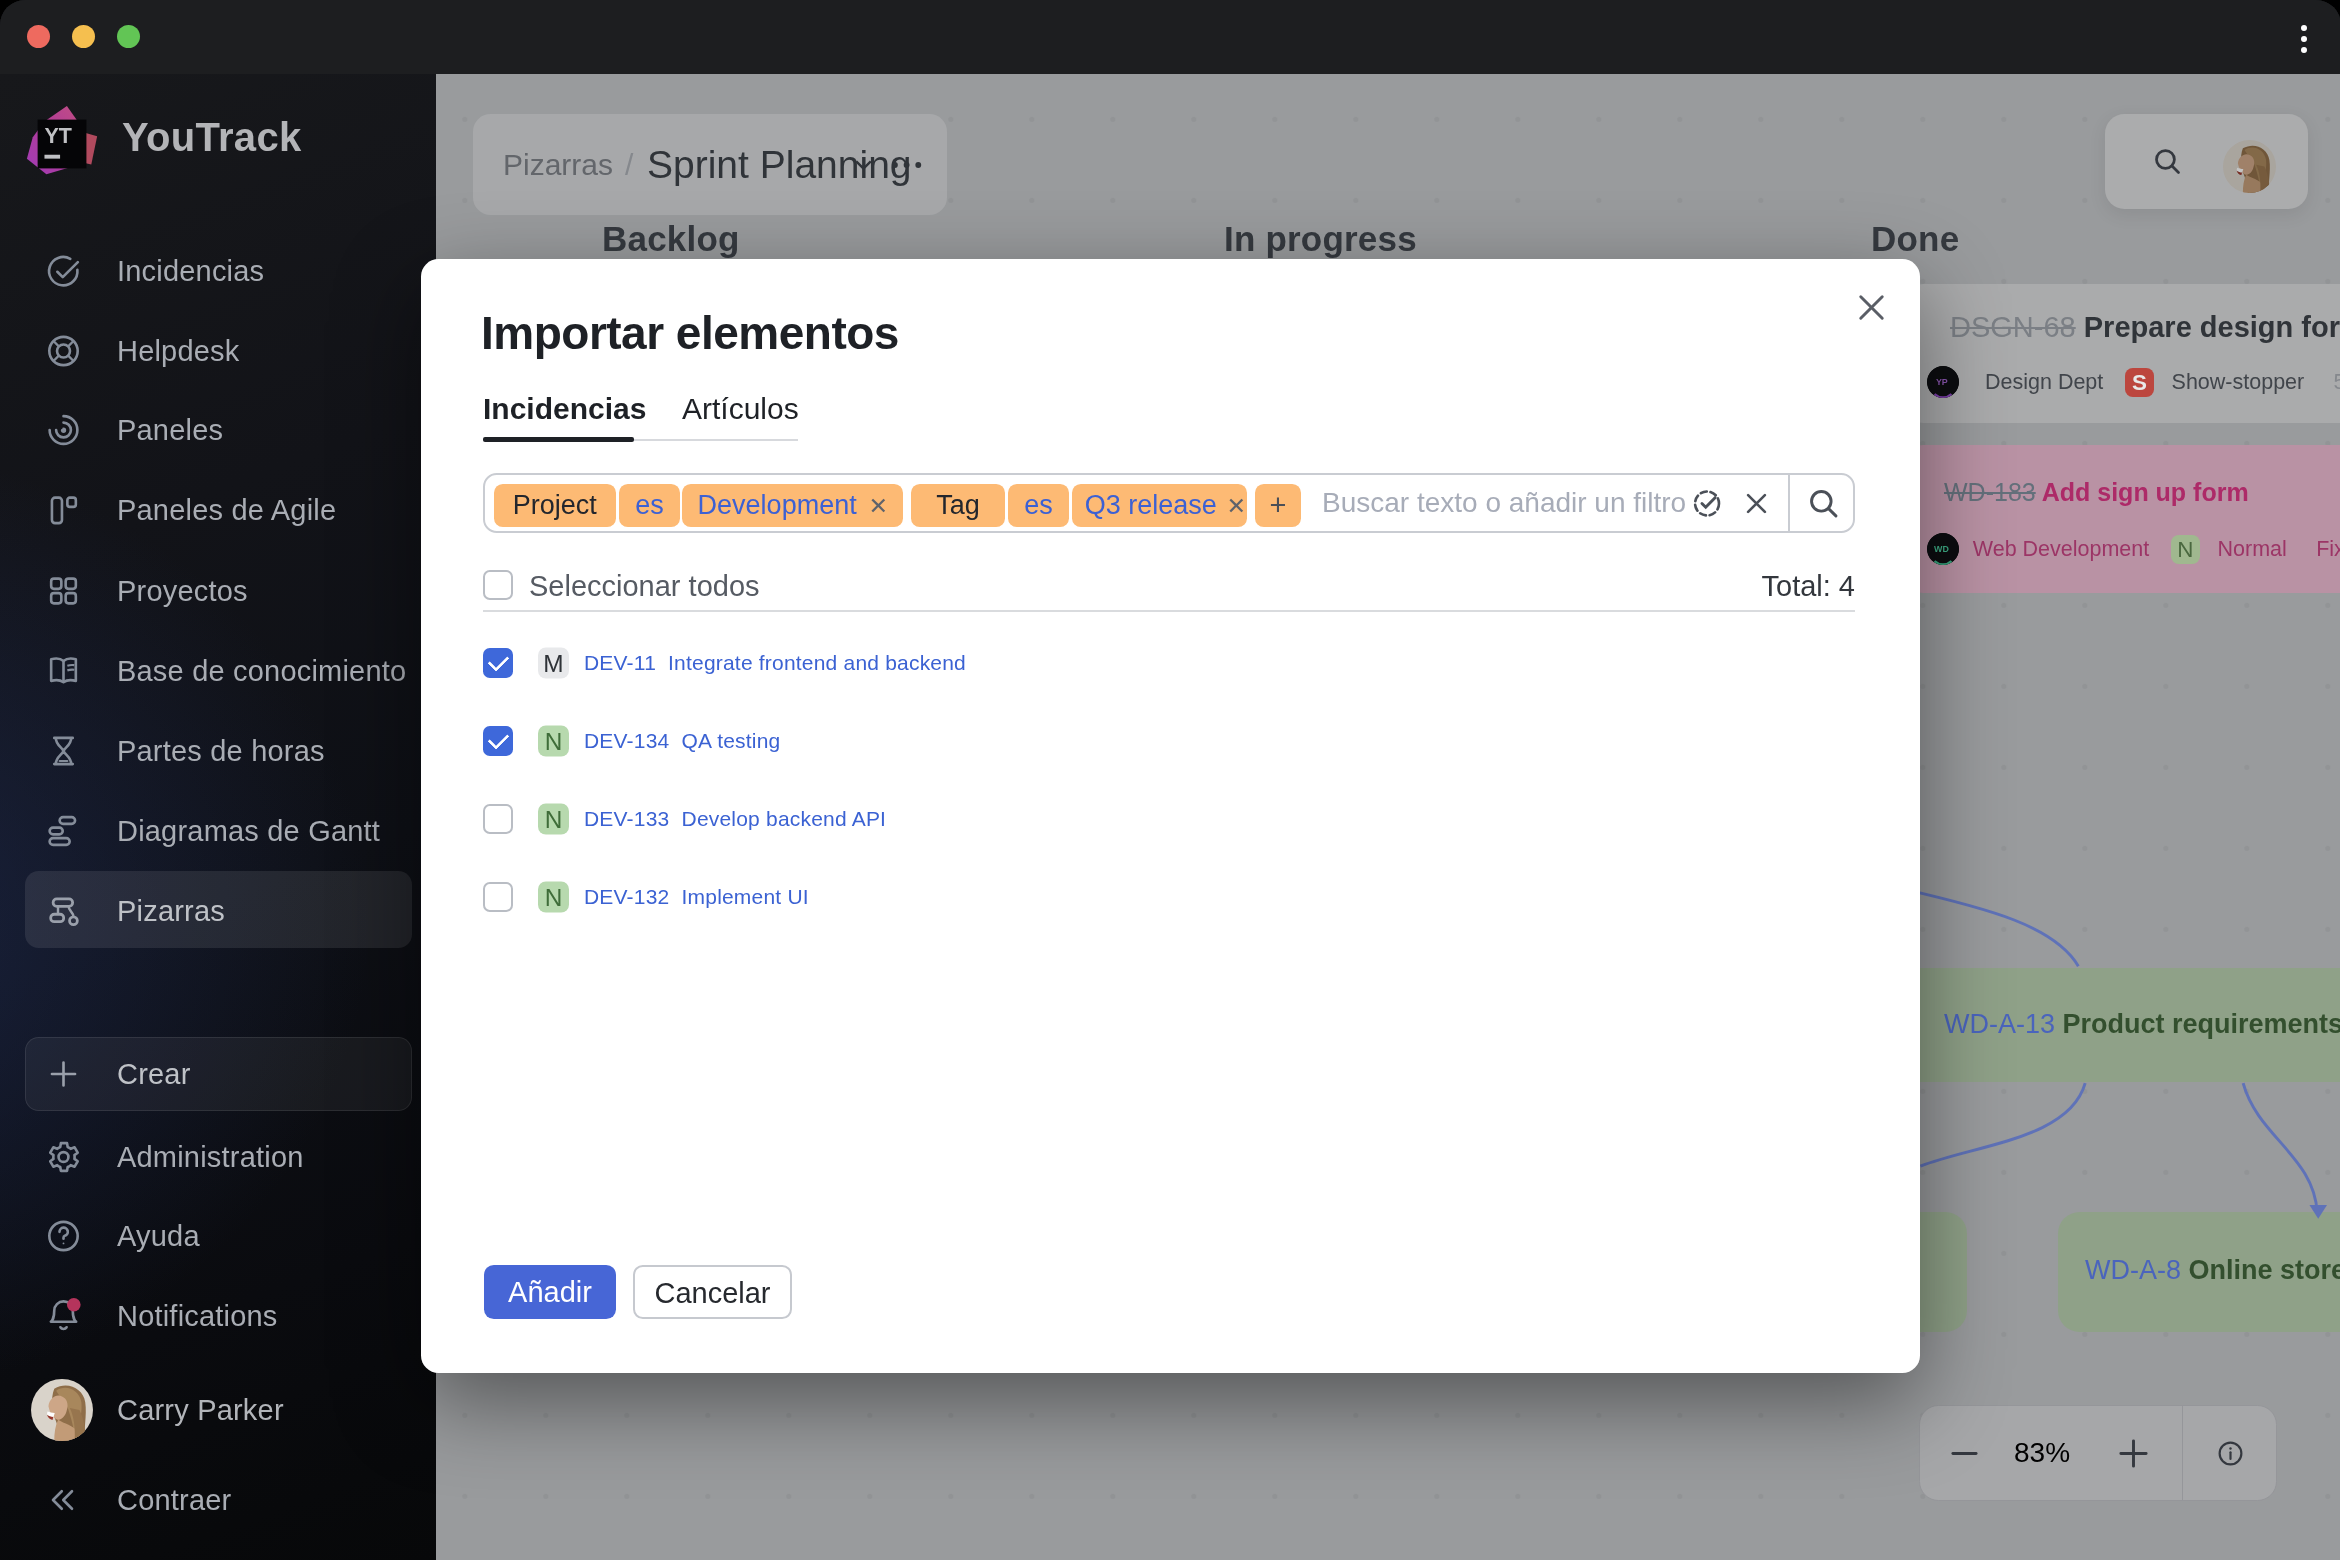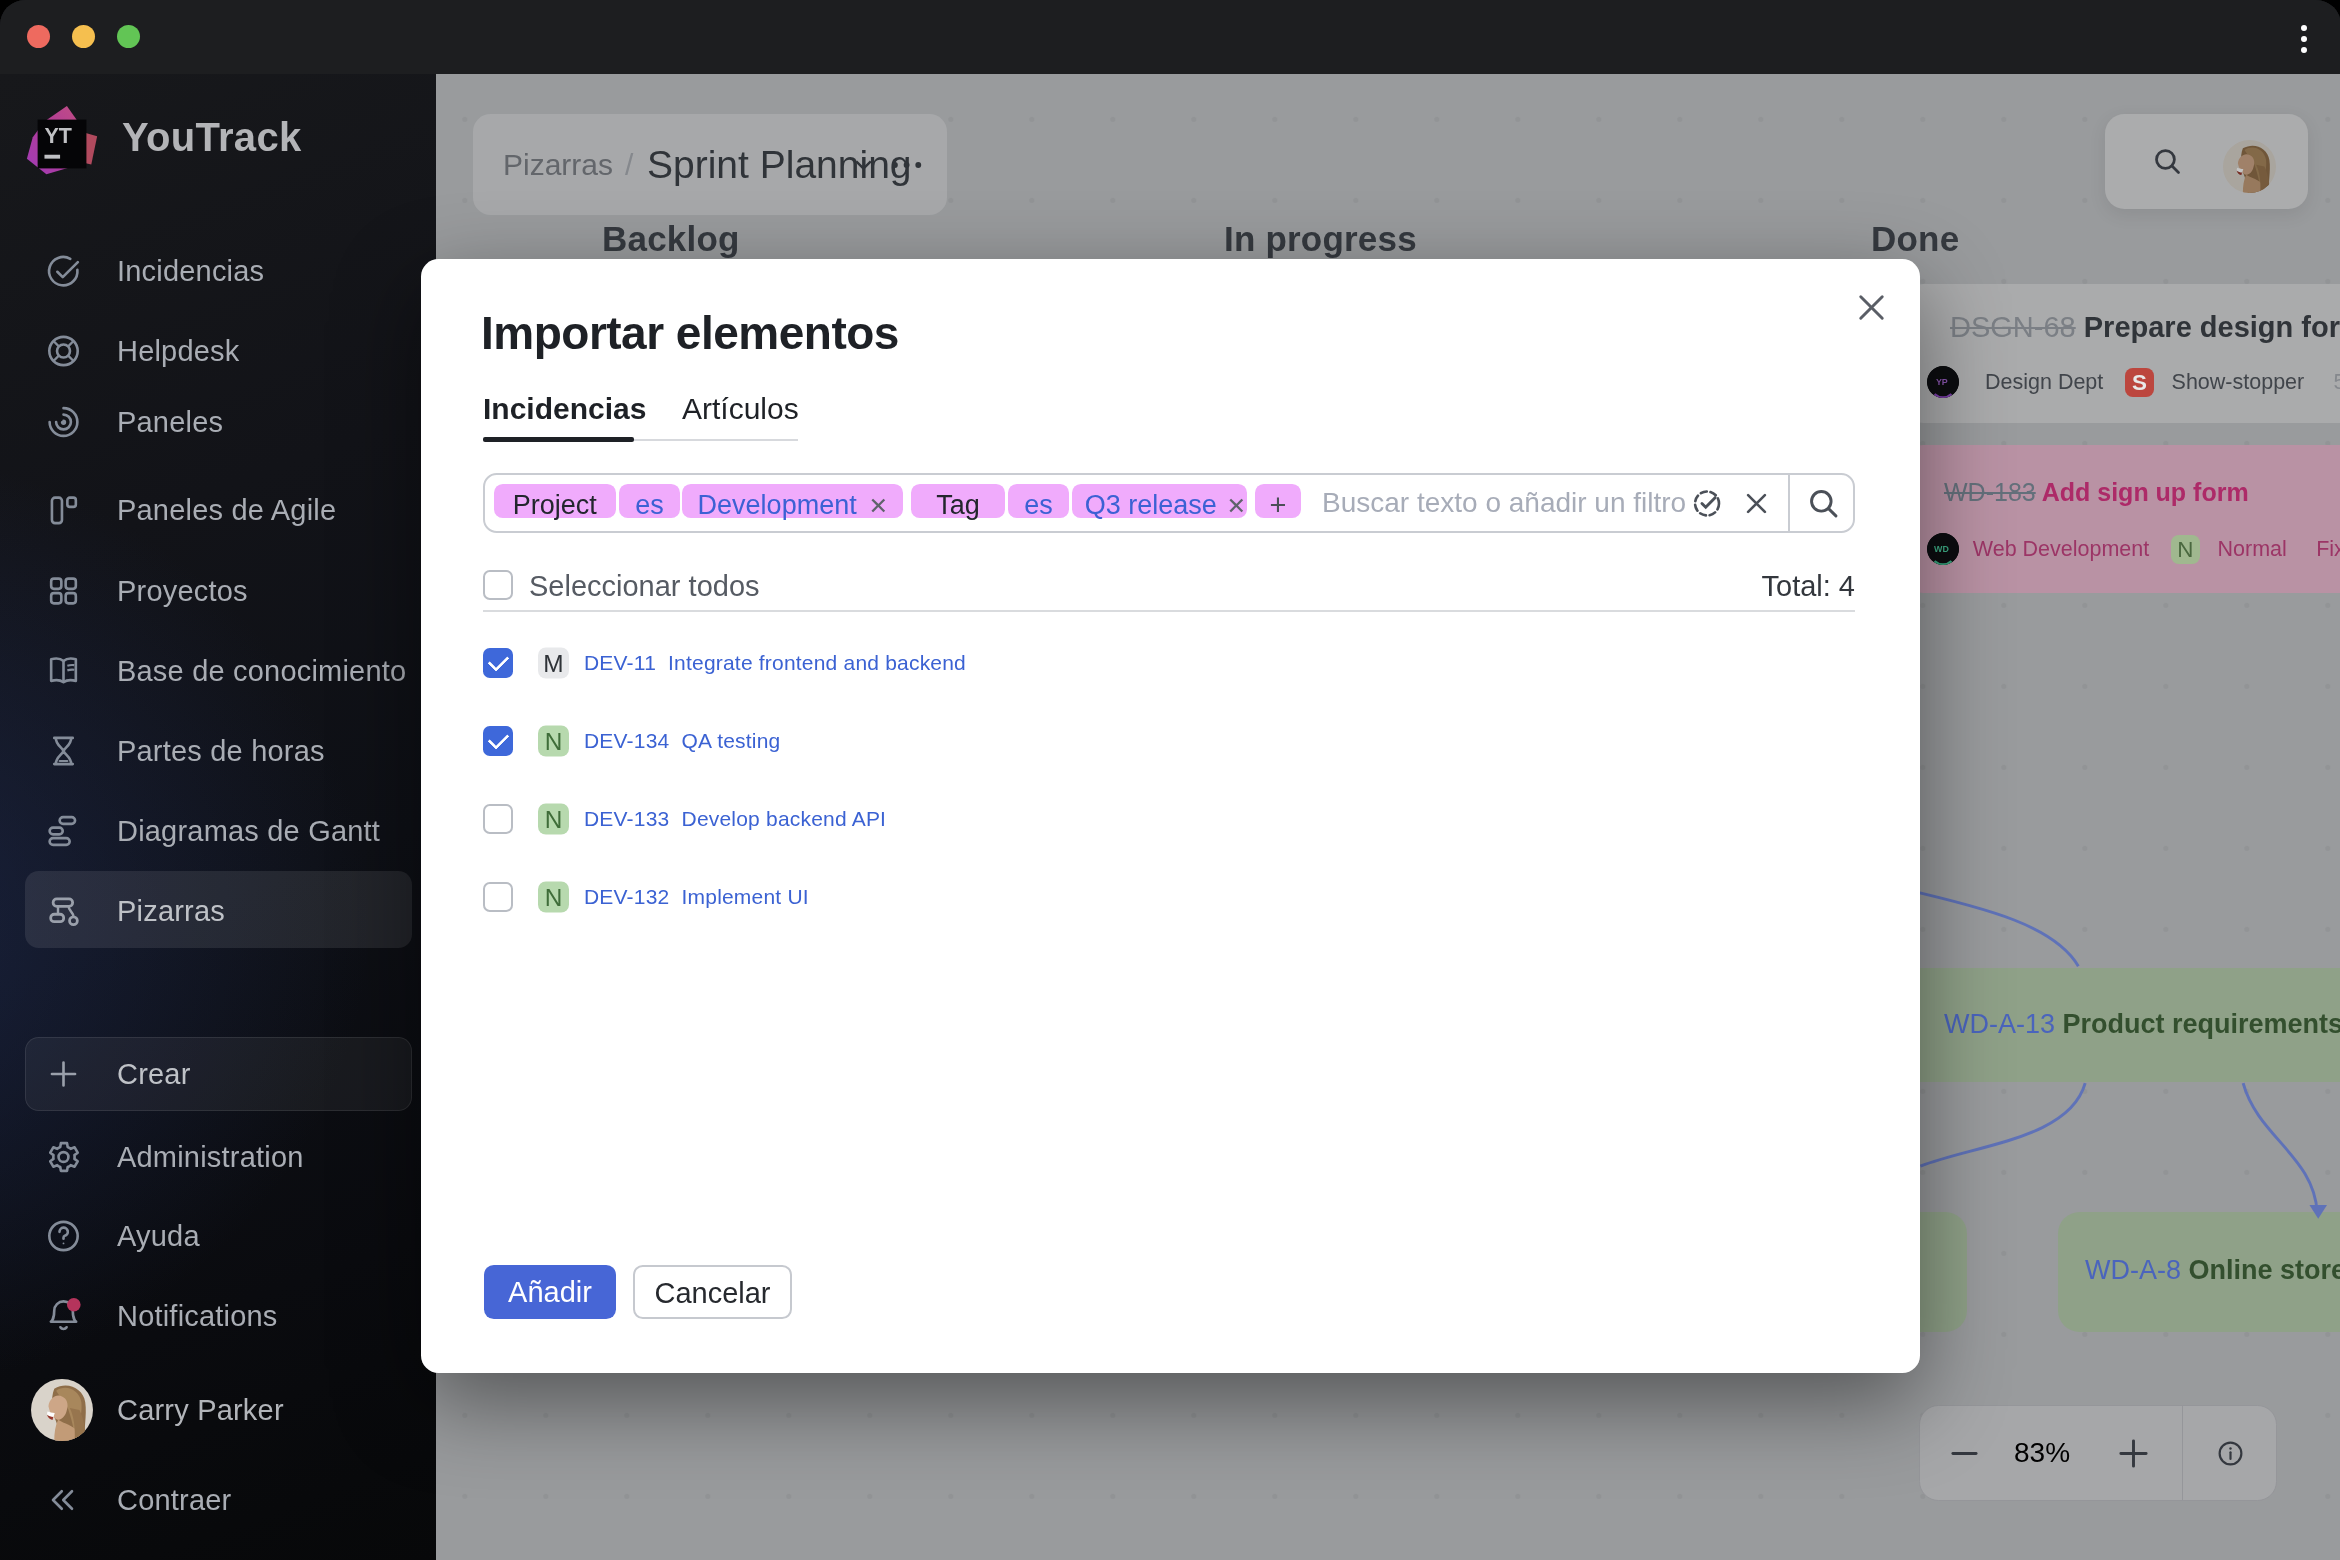--- a/index.html
+++ b/index.html
@@ -50,21 +50,21 @@
   #searchpill { position:absolute; left:1669px; top:40px; width:203px; height:95px; background:#abacad;
      border-radius:19.5px; box-shadow:0 5.9px 17.6px rgba(0,0,0,.08); }
   
   #modal { position:absolute; left:421px; top:259px; width:1499px; height:1114px; background:#fff;
      border-radius:17.6px; box-shadow:0 29px 88px rgba(0,0,0,.45); }
   #mtitle { position:absolute; left:60px; top:47px; font-size:46px; font-weight:700; color:#1e2126; letter-spacing:-0.5px; }
   .tab { position:absolute; top:133px; font-size:30px; color:#1e2126; }
   #tabline { position:absolute; left:62px; top:180px; width:315px; height:2px; background:#d7d9dd; }
   #tabact { position:absolute; left:62px; top:178px; width:151px; height:4.9px; background:#1e2126; border-radius:2px; }
   #filter { position:absolute; left:62px; top:214px; width:1372px; height:60px; border:2px solid #c9ccd2; border-radius:13.7px; background:#fff; }
-  .chip { position:absolute; top:8.8px; height:34px; border-radius:8.8px; background:#f0abfc; font-size:27px;
+  .chip { position:absolute; top:8.8px; height:43px; border-radius:8.8px; background:#fdba74; font-size:27px;
           line-height:43px; text-align:center; color:#23262d; white-space:nowrap; }
   .chip.b { color:#3c61d4; }
   #selrow { position:absolute; left:62px; top:304px; width:1372px; height:45px; }
   #divider { position:absolute; left:62px; top:351px; width:1372px; height:2px; background:#d9dbde; }
   .row { position:absolute; left:62px; width:1372px; height:78px; }
   .cb { position:absolute; left:0px; top:50%; transform:translateY(-50%); width:30px; height:30px; border-radius:6.8px; }
   .cb.off { background:#fff; border:2px solid #b9bdc4; }
   .cb.on  { background:#3e68da; }
   .cb.on::after { content:""; position:absolute; left:5.9px; top:6.8px; width:15.6px; height:8.8px;
      border-left:3.4px solid #fff; border-bottom:3.4px solid #fff; transform:rotate(-45deg); border-radius:1px; }
@@ -207,21 +207,21 @@
         <span class="lbl">Incidencias</span>
       </div>
     <div class="nav" style="top:237px;">
         <svg width="37" height="37" viewBox="0 0 24 24" fill="none" stroke="#848c99" stroke-width="1.7">
           <circle cx="12" cy="12" r="9.2"></circle>
           <circle cx="12" cy="12" r="4.2"></circle>
           <path d="M5.5 5.5 l3.3 3.3 M18.5 5.5 l-3.3 3.3 M5.5 18.5 l3.3-3.3 M18.5 18.5 l-3.3-3.3" stroke-width="1.5"></path>
         </svg>
         <span class="lbl">Helpdesk</span>
       </div>
-    <div class="nav" style="top:308px;text-align:center;">
+    <div class="nav" style="top:316px;text-align:center;">
         <svg width="37" height="37" viewBox="0 0 24 24" fill="none" stroke="#848c99" stroke-width="1.7" stroke-linecap="round">
           <path d="M12 3 a9 9 0 1 1 -9 9"></path>
           <path d="M12 7.2 a4.8 4.8 0 1 1 -4.8 4.8"></path>
           <path d="M12 11.3 a.9.9 0 1 1 -.9.9"></path>
         </svg>
         <span class="lbl">Paneles</span>
       </div>
     <div class="nav" style="top:396px;">
         <svg width="37" height="37" viewBox="0 0 24 24" fill="none" stroke="#848c99" stroke-width="1.7">
           <rect x="4.5" y="4" width="6.5" height="16.5" rx="2"></rect>

